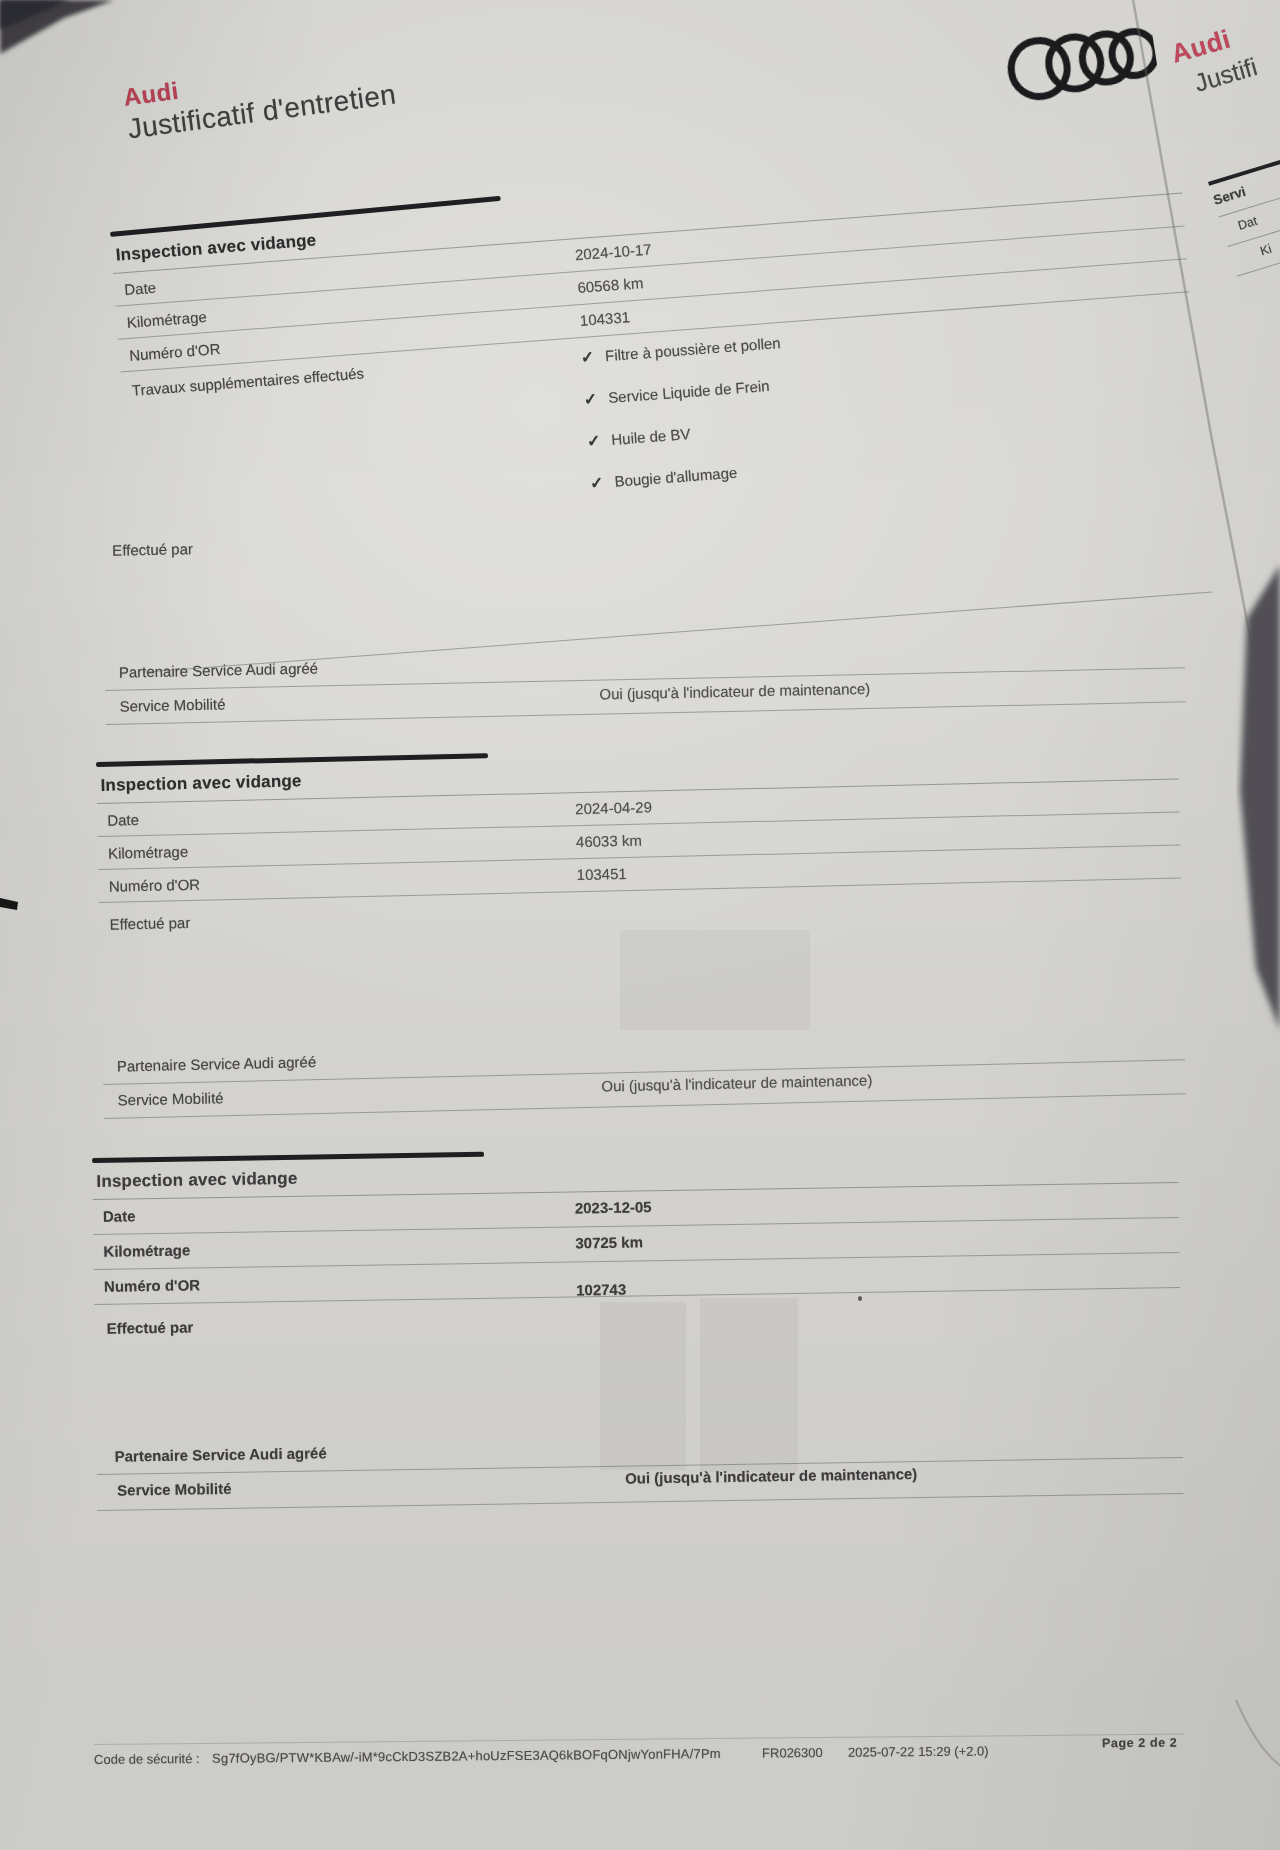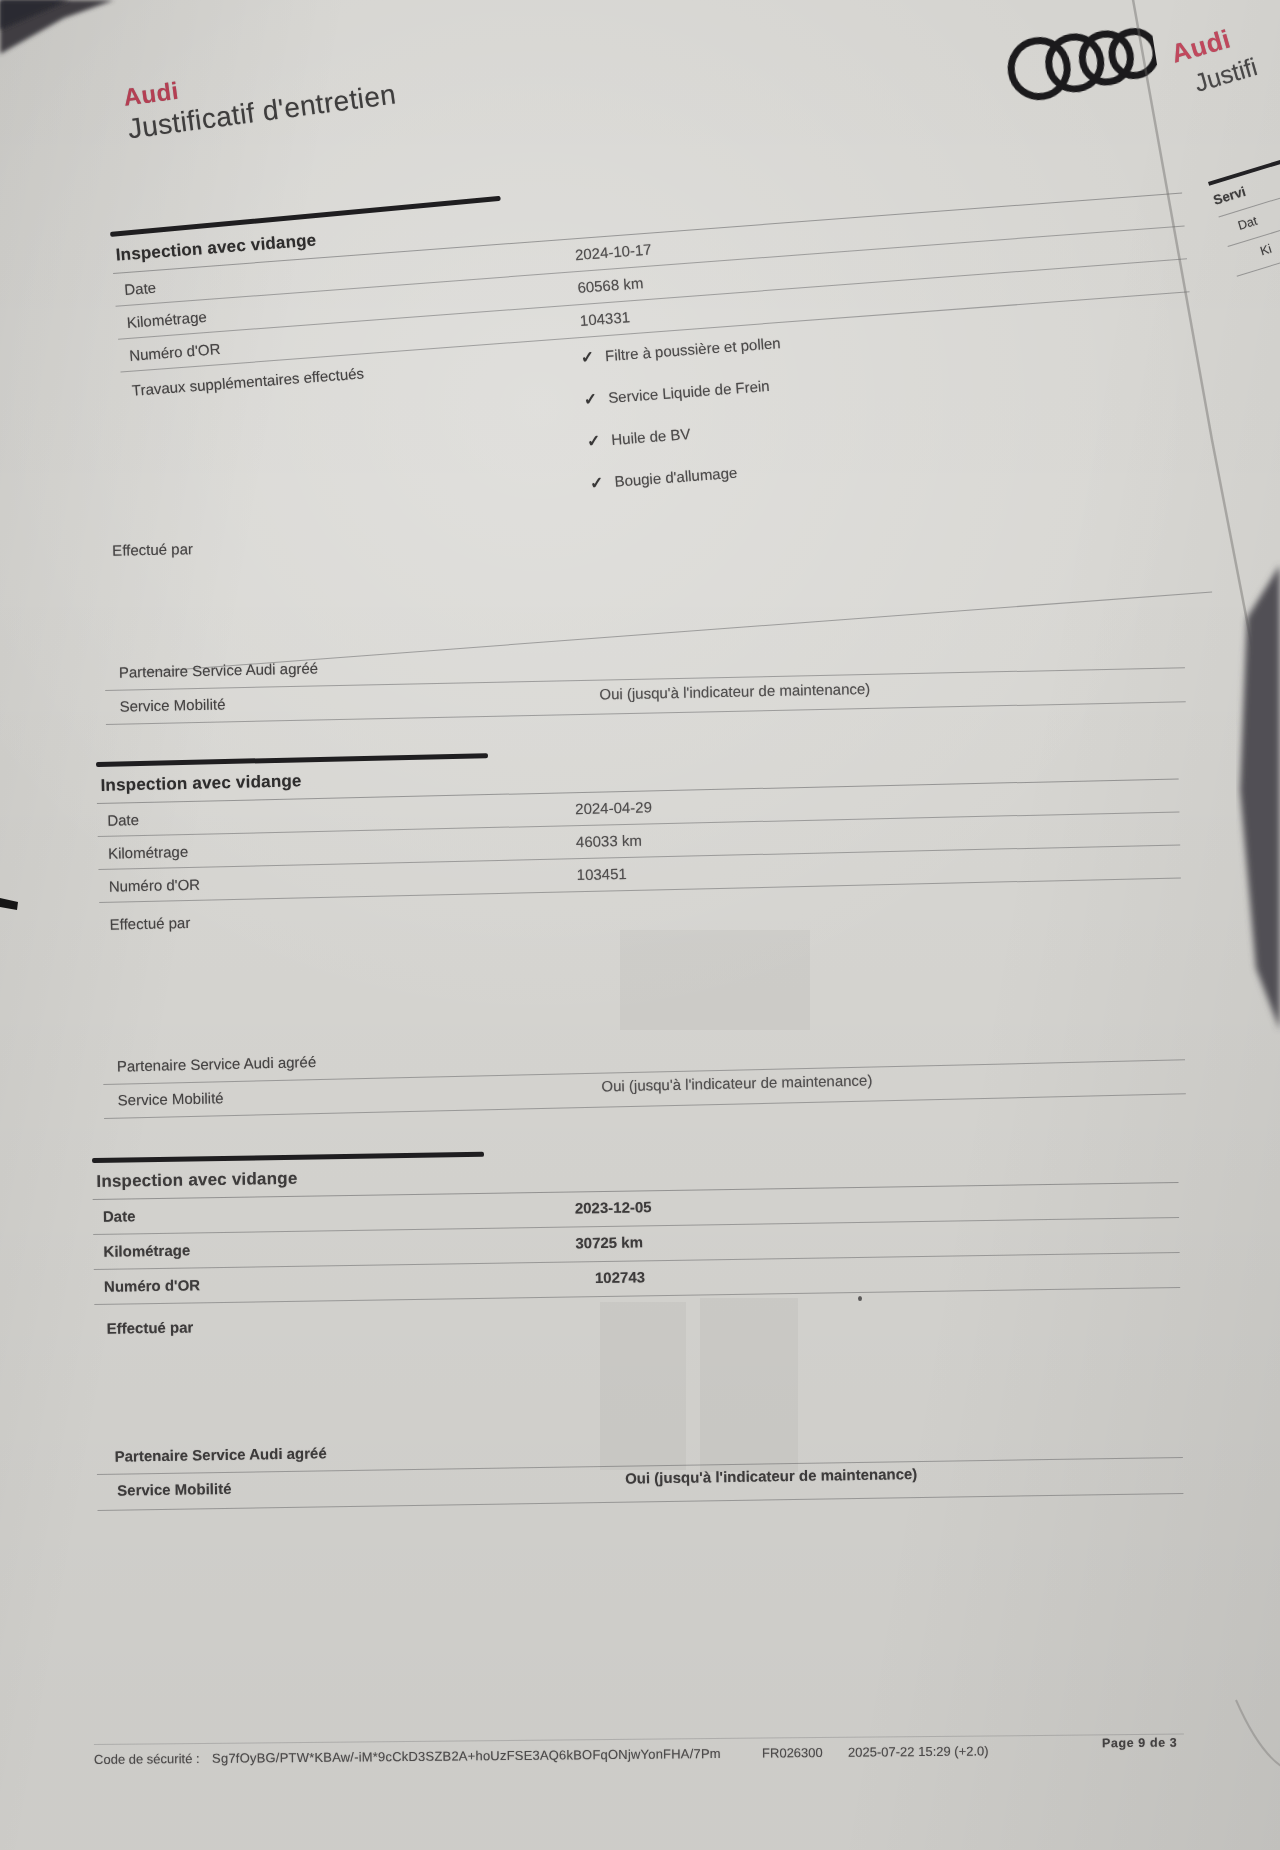--- a/index.html
+++ b/index.html
@@ -149,42 +149,42 @@
     <div class="row" style="height:34px;">
       <span class="lab soft">Date</span>
       <span class="val soft" style="left:482px;">2023-12-05</span>
     </div>
     <div class="row" style="height:34px;">
       <span class="lab soft">Kilométrage</span>
       <span class="val soft" style="left:482px;">30725 km</span>
     </div>
     <div class="row" style="height:34px;">
       <span class="lab soft">Numéro d'OR</span>
-      <span class="val soft" style="left:501px;">102743</span>
+      <span class="val soft" style="left:482px;margin-top:12px;">102743</span>
     </div>
     <span class="eff soft" style="left:12px;top:162px;">Effectué par</span>
     <span class="part soft" style="left:18px;top:290px;">Partenaire Service Audi agréé</span>
     <div class="mobrule" style="top:316px;"></div>
     <span class="eff soft" style="left:20px;top:324px;">Service Mobilité</span>
     <span class="eff soft" style="left:528px;top:320px;color:#3d3b3b;">Oui (jusqu'à l'indicateur de maintenance)</span>
     <div class="mobrule" style="top:352px;"></div>
   </div>
 
   <div class="ghost" style="left:620px;top:930px;width:190px;height:100px;"></div>
   <div class="ghost" style="left:600px;top:1302px;width:86px;height:168px;"></div>
   <div class="ghost" style="left:700px;top:1298px;width:98px;height:174px;"></div>
   <div class="dot" style="left:858px;top:1296px;"></div>
 
   <div class="footer">
     <div class="frule"></div>
     <span class="f-lab soft">Code de sécurité :</span>
     <span class="f-code soft">Sg7fOyBG/PTW*KBAw/-iM*9cCkD3SZB2A+hoUzFSE3AQ6kBOFqONjwYonFHA/7Pm</span>
     <span class="f-ref soft">FR026300</span>
     <span class="f-time soft">2025-07-22 15:29 (+2.0)</span>
-    <span class="f-page soft">Page 9 de 3</span>
+    <span class="f-page soft">Page 2 de 2</span>
   </div>
 
   <svg class="overlay" width="1280" height="1850" viewBox="0 0 1280 1850">
     <defs>
       <filter id="b2">
           <feGaussianBlur stdDeviation="2"></feGaussianBlur>
         </filter>
       <filter id="b3">
           <feGaussianBlur stdDeviation="3"></feGaussianBlur>
         </filter>

